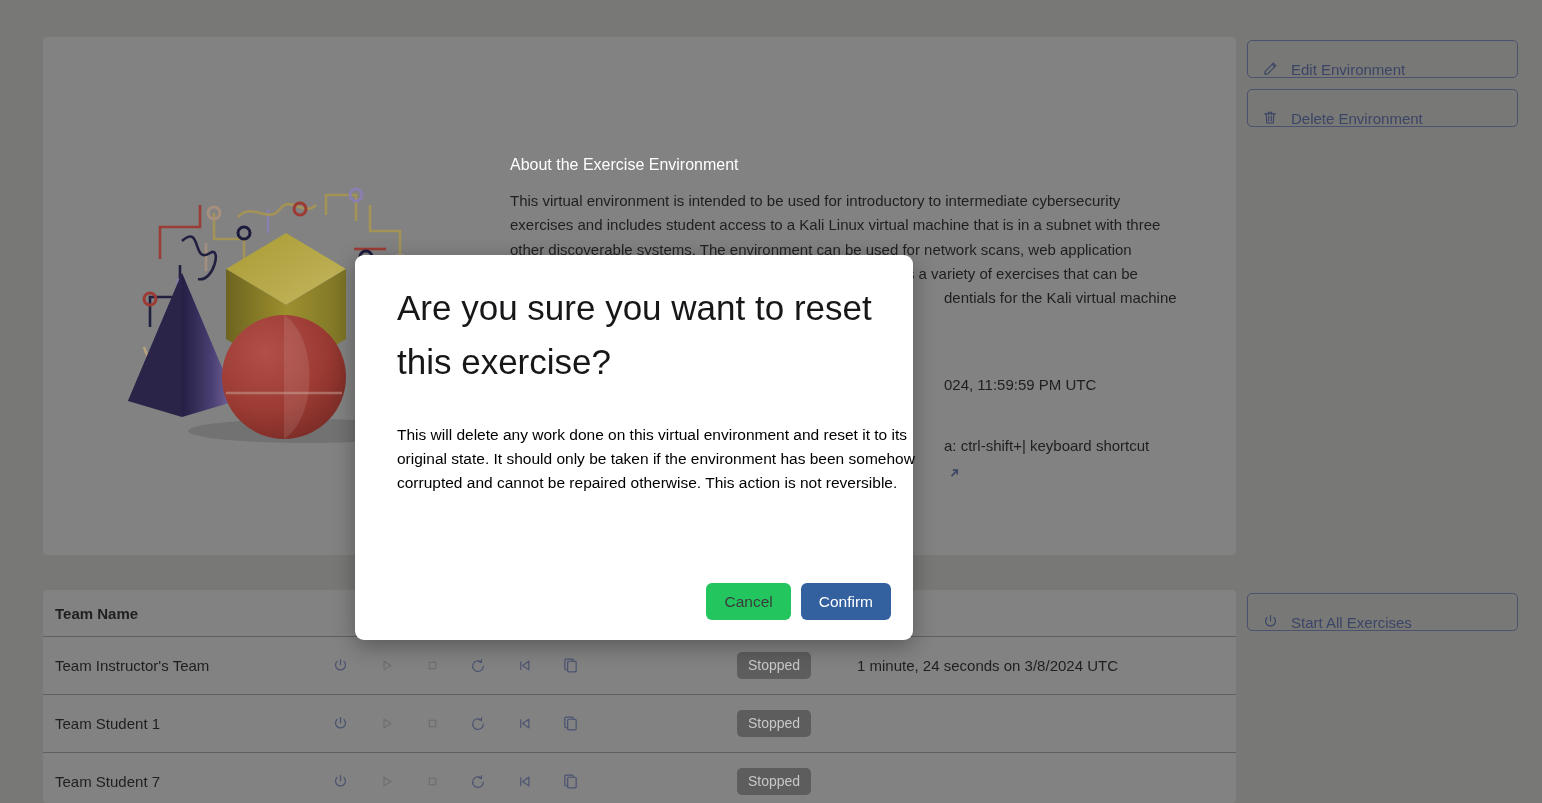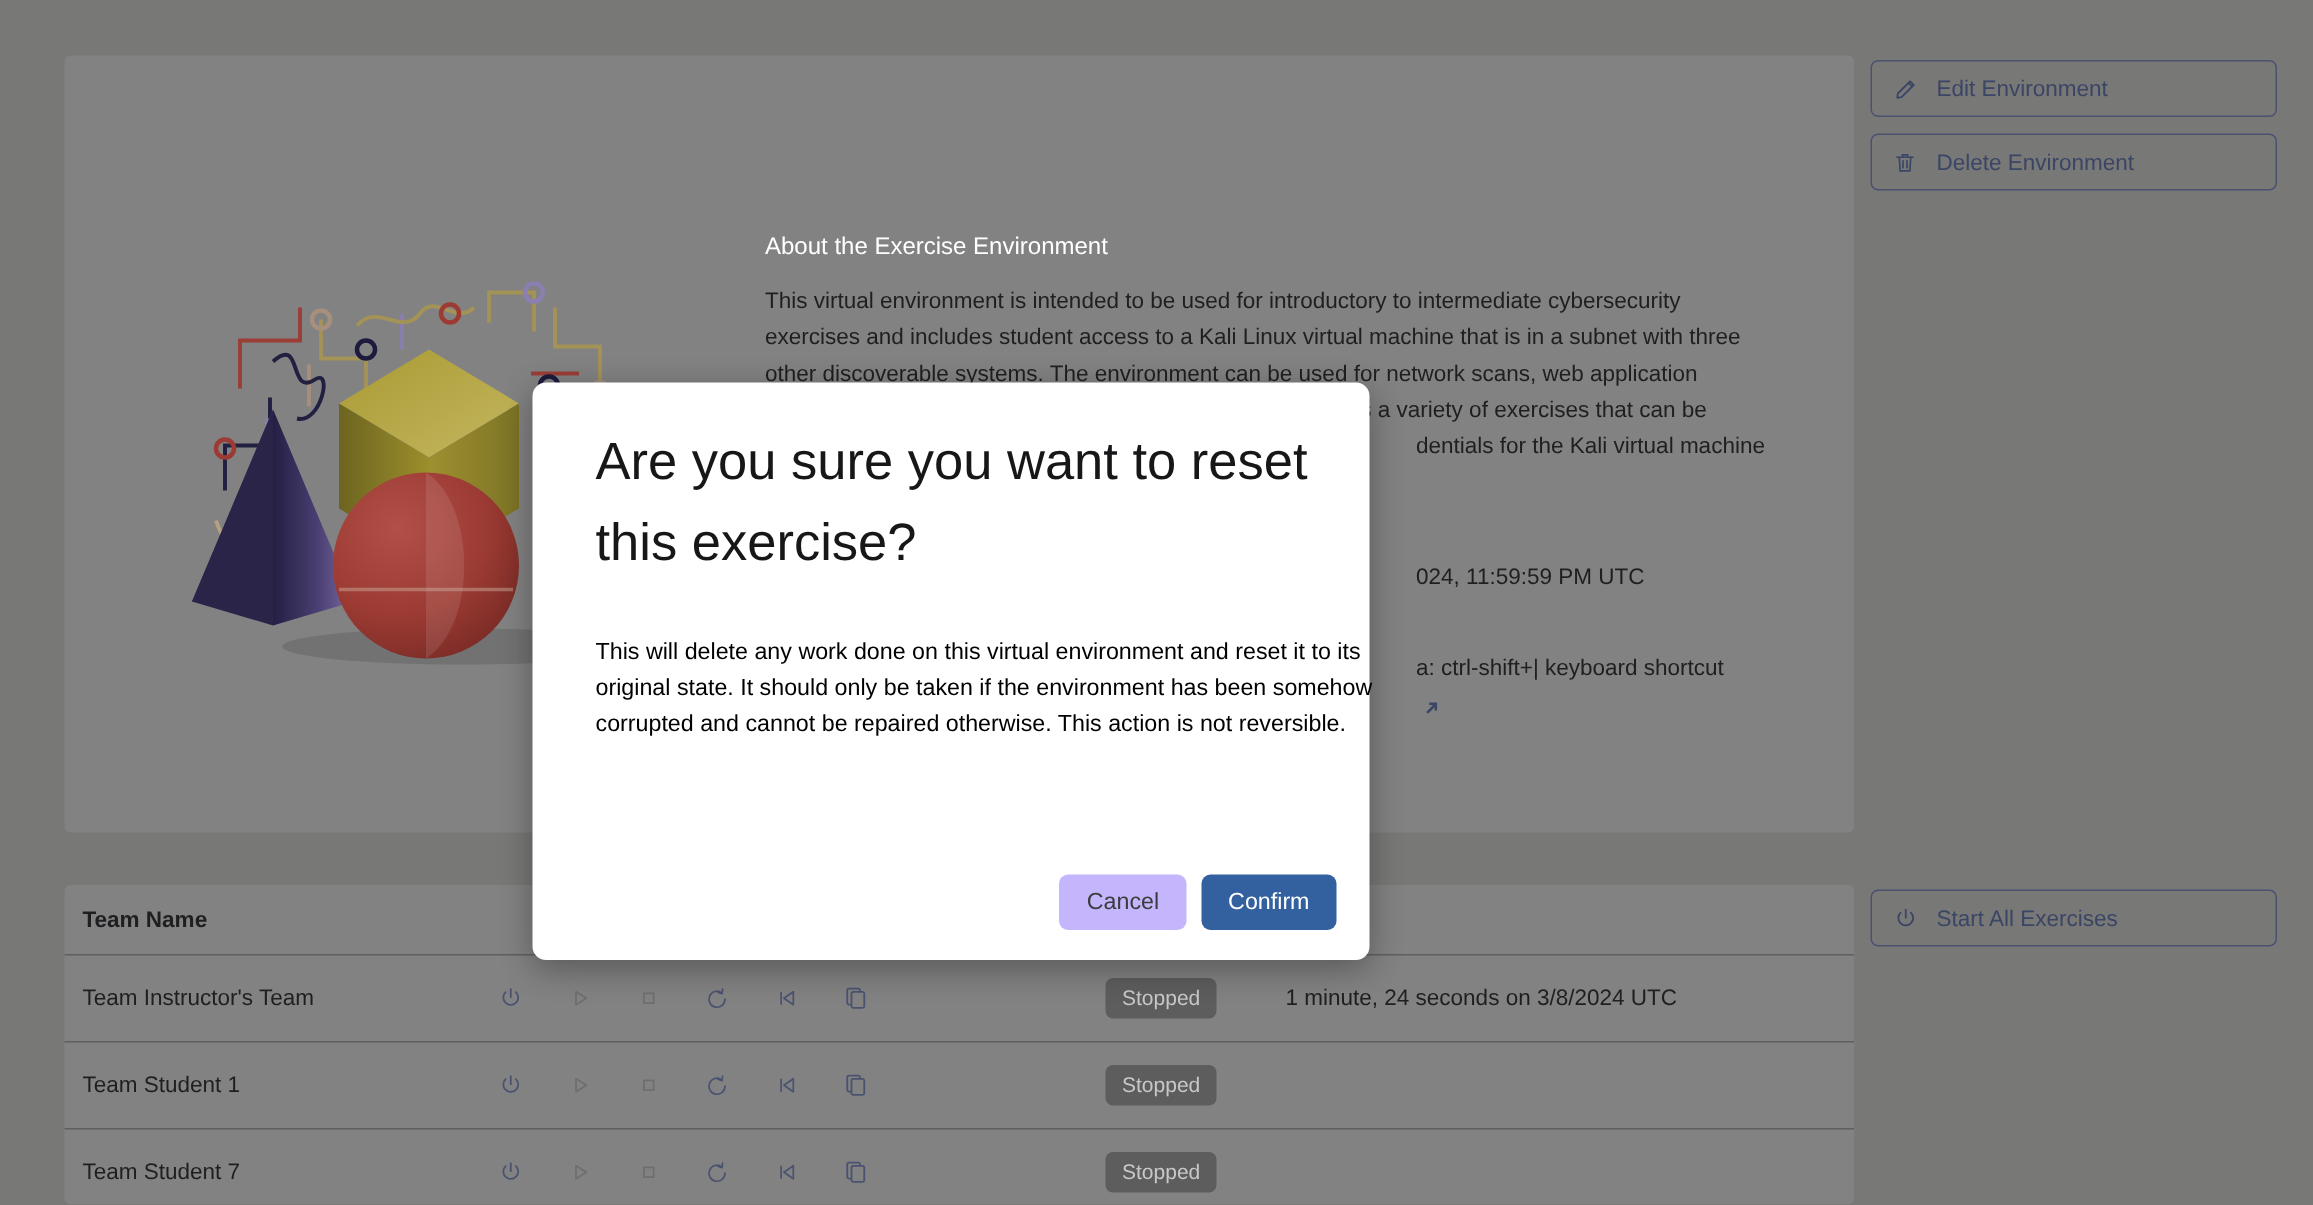--- a/index.html
+++ b/index.html
@@ -64,21 +64,21 @@
     left: 1247px;
     width: 271px;
     height: 38px;
     border: 1px solid #4a5270;
     border-radius: 5px;
     background: transparent;
     color: #3b4566;
     font-size: 15px;
     font-family: "Liberation Sans", sans-serif;
     display: flex;
-    align-items: center;
+    align-items: flex-end;
     padding: 0 14px;
     gap: 12px;
     cursor: pointer;
   }
   #btn-edit-env { top: 40px; }
   #btn-delete-env { top: 89px; }
   #btn-start-all { top: 593px; }
   .rail-btn .ico { width: 17px; height: 17px; flex: 0 0 17px; display: block; }
   .rail-btn .lbl { line-height: 1; }
 
@@ -159,21 +159,21 @@
   }
   .mbtn {
     font-family: "Liberation Sans", sans-serif;
     font-size: 15.5px;
     border: none;
     border-radius: 6px;
     padding: 0 18px;
     height: 37px;
     cursor: pointer;
   }
-  #btn-cancel { background: #c4b5fd; color: #3c3c3c; }
+  #btn-cancel { background: #22c55e; color: #3c3c3c; }
   #btn-confirm { background: #33609f; color: #ffffff; }
 </style>
 </head>
 <body>
 
 <div id="page">
 
   <div id="app-layer">
 
     <div class="card" id="info-card">

